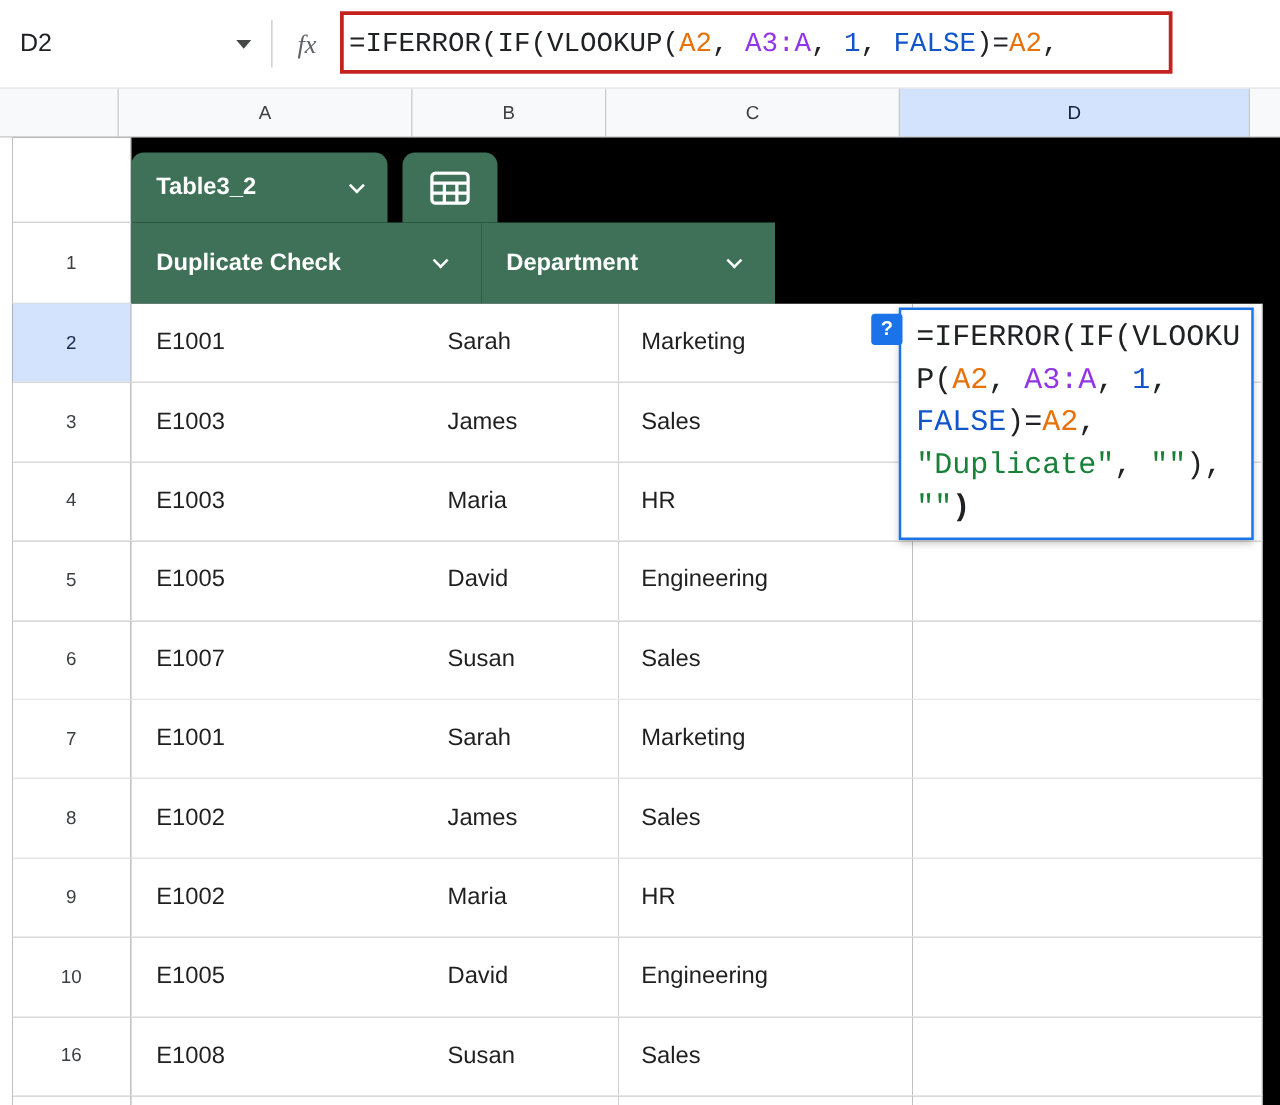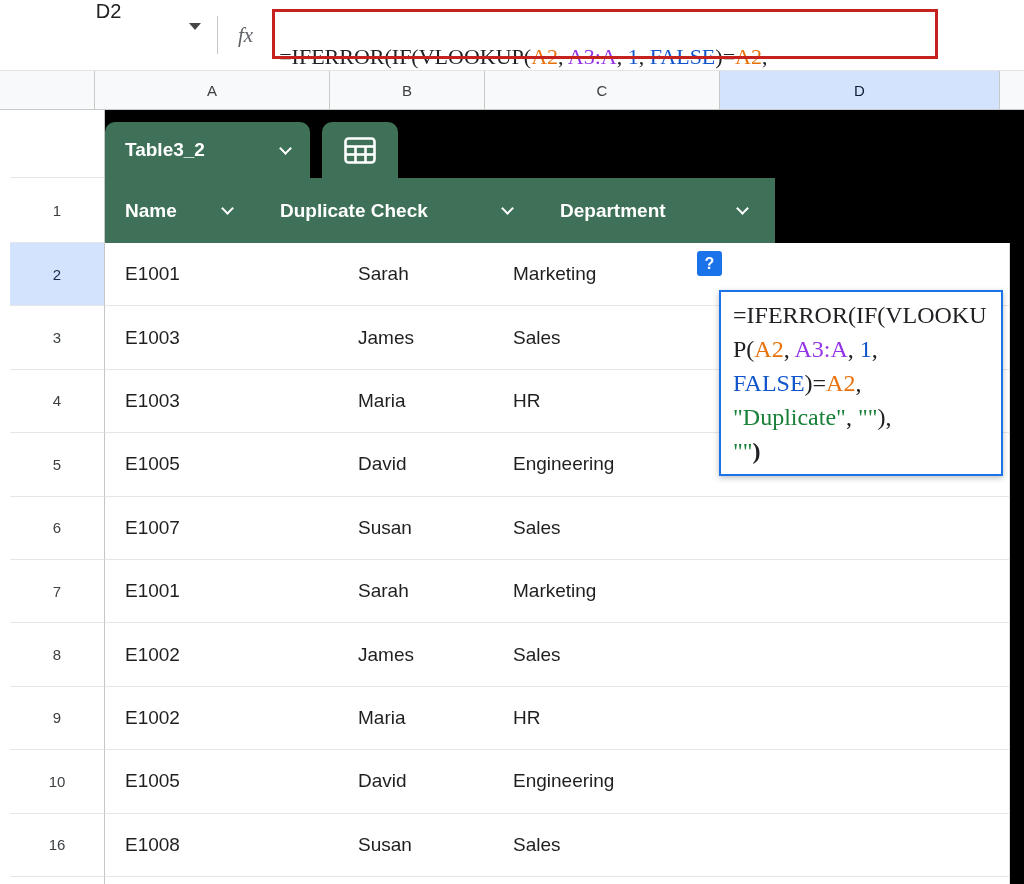--- a/index.html
+++ b/index.html
@@ -1,24 +1,24 @@
 <!DOCTYPE html>
 <html style="--table-green: #3e7158; --selection-tint: #d3e3fd; --annotation-red: #c5221f; --tooltip-blue: #1a73e8;"><head>
 <meta charset="utf-8">
 <style>
   * { margin:0; padding:0; box-sizing:border-box; }
   html,body { width:1024px; height:884px; }
   body { position:relative; overflow:hidden; background:#fff; color:#1f1f1f;
          font-family:"Liberation Sans","DejaVu Sans",sans-serif; }
-  .mono { font-family:Liberation Serif, serif;margin-top:44px; }
+  .mono { font-family:Liberation Mono, monospace; }
 
   
   .topbar { position:absolute; left:0; top:0; width:1024px; height:70px; background:#fff;
             display:flex; align-items:center; }
-  .namebox { width:217px; height:100%; display:flex; align-items:center; padding:0 16px; cursor:pointer;flex-direction:column; }
+  .namebox { width:217px; height:100%; display:flex; align-items:center; padding:0 16px; cursor:pointer; }
   .nb-val { font-size:20px; color:#202124; }
   .nb-arrow { margin-left:auto; width:0; height:0; border-left:6px solid transparent;
               border-right:6px solid transparent; border-top:7px solid #444746; }
   .vdiv { width:1px; height:38px; background:#c4c7c5; }
   .fx { margin-left:20px; font-style:italic; font-size:21px; color:#5f6368;
         font-family:"Liberation Serif","DejaVu Serif",serif; }
   .fbar { flex:1; height:100%; display:flex; align-items:center; padding-left:26px;
           font-size:22px; color:#202124; }
   .red-box { position:absolute; left:272px; top:9px; width:666px; height:50px;
              border:3px solid var(--annotation-red,#c5221f); pointer-events:none; z-index:6; }
@@ -110,24 +110,20 @@
         <line x1="1.5" y1="9.5" x2="30.5" y2="9.5" stroke="#ffffff" stroke-width="2.6"></line>
         <line x1="11.5" y1="9.5" x2="11.5" y2="25.5" stroke="#ffffff" stroke-width="2.6"></line>
         <line x1="21.5" y1="9.5" x2="21.5" y2="25.5" stroke="#ffffff" stroke-width="2.6"></line>
         <line x1="1.5" y1="17.5" x2="30.5" y2="17.5" stroke="#ffffff" stroke-width="2.6"></line>
       </svg>
     </div>
   </div>
 
   <div class="hdr-row">
     <div class="gutcell">1</div>
-    <div class="hcell b">
-      <span>Name</span>
-      <span class="chev"></span>
-    </div>
     <div class="hcell d">
       <span>Duplicate Check</span>
       <span class="chev"></span>
     </div>
     <div class="hcell c">
       <span>Department</span>
       <span class="chev"></span>
     </div>
   </div>
 

